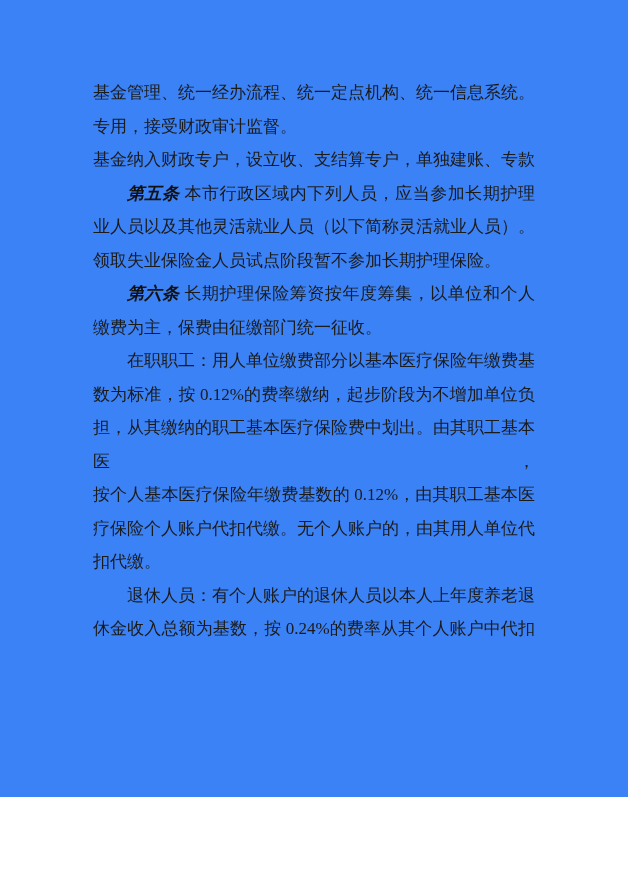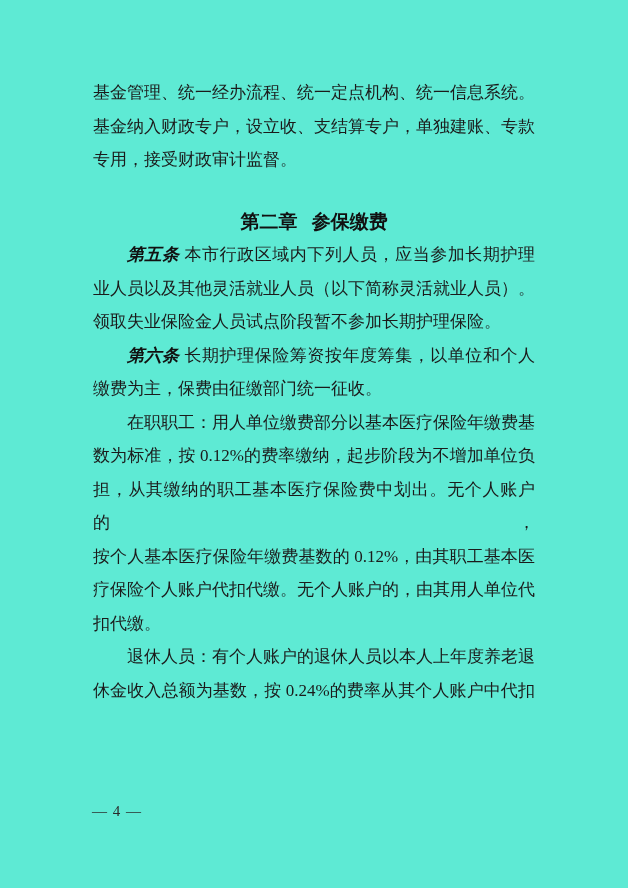--- a/index.html
+++ b/index.html
@@ -3,22 +3,22 @@
 <meta charset="utf-8">
 <style>
   html, body {
     margin: 0;
     padding: 0;
     background: #ffffff;
   }
   .page {
     position: relative;
     width: 628px;
-    height: 888px;
-    background: #5eead4;
+    height: 797px;
+    background: #3b82f6;
     overflow: hidden;
     font-family: "Liberation Serif", "DejaVu Serif", serif;
   }
   .content {
     position: absolute;
     left: 93px;
     top: 76px;
     width: 442px;
     font-size: 17px;
     line-height: 33.5px;
@@ -63,36 +63,35 @@
     color: #2a2a2a;
   }
 </style>
 </head>
 <body>
 
 <div class="page">
   <div class="content">
 
     <div class="line j">基金管理、统一经办流程、统一定点机构、统一信息系统。</div>
+    <div class="line">专用，接受财政审计监督。</div>
     <div class="line j">基金纳入财政专户，设立收、支结算专户，单独建账、专款</div>
-    <div class="line">专用，接受财政审计监督。</div>
 
-    <div class="heading"><span>第二章</span><span class="hgap">参保缴费</span></div>
 
     <div class="line j ind"><span class="term">第五条</span><span> 本市行政区域内下列人员，应当参加长期护理</span></div>
 
     <div class="line j">业人员以及其他灵活就业人员（以下简称灵活就业人员）。</div>
     <div class="line">领取失业保险金人员试点阶段暂不参加长期护理保险。</div>
 
     <div class="line j ind"><span class="term">第六条</span><span> 长期护理保险筹资按年度筹集，以单位和个人</span></div>
     <div class="line">缴费为主，保费由征缴部门统一征收。</div>
 
     <div class="line j ind">在职职工：用人单位缴费部分以基本医疗保险年缴费基</div>
     <div class="line j">数为标准，按 0.12%的费率缴纳，起步阶段为不增加单位负</div>
-    <div class="line j">担，从其缴纳的职工基本医疗保险费中划出。无个人账户的，</div>
+    <div class="line j">担，从其缴纳的职工基本医疗保险费中划出。由其职工基本医，</div>
     <div class="line j">按个人基本医疗保险年缴费基数的 0.12%，由其职工基本医</div>
     <div class="line j">疗保险个人账户代扣代缴。无个人账户的，由其用人单位代</div>
     <div class="line">扣代缴。</div>
 
     <div class="line j ind">退休人员：有个人账户的退休人员以本人上年度养老退</div>
     <div class="line j">休金收入总额为基数，按 0.24%的费率从其个人账户中代扣</div>
 
   </div>
 
   <div class="footer">— 4 —</div>

